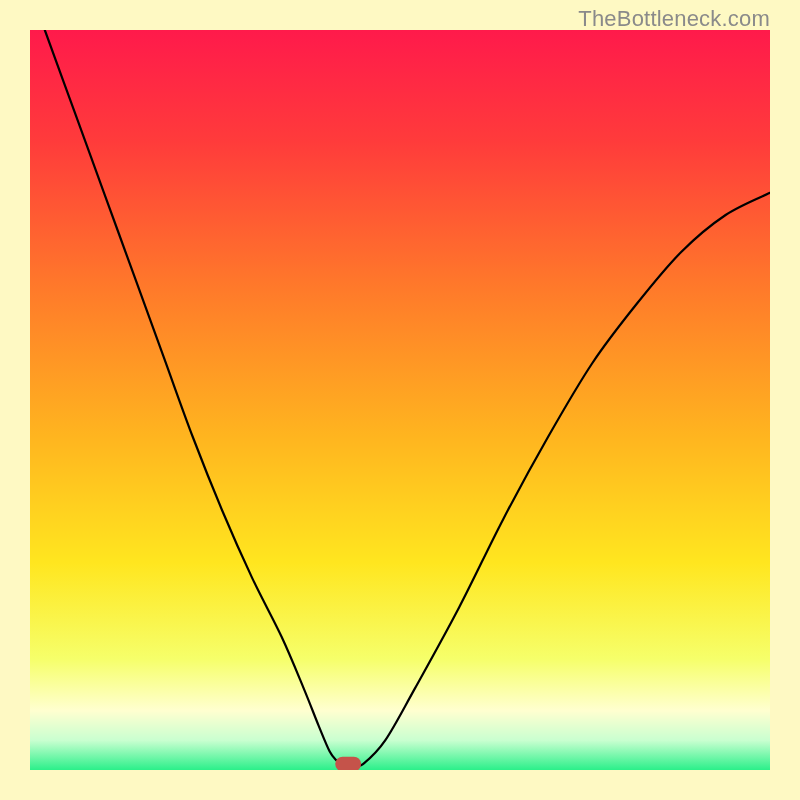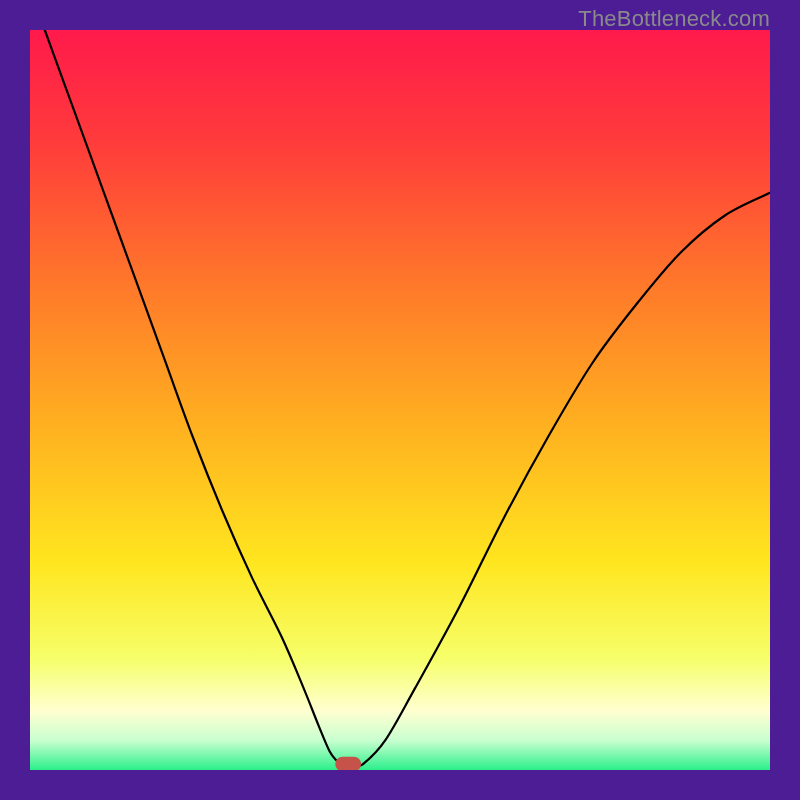--- a/index.html
+++ b/index.html
@@ -8,21 +8,21 @@
     width: 800px;
     height: 800px;
     overflow: hidden;
     background: #000;
     font-family: Arial, Helvetica, sans-serif;
   }
   .frame {
     position: relative;
     width: 800px;
     height: 800px;
-    background: #4c1d95;
+    background: #fef9c3;
   }
   .plot {
     position: absolute;
     left: 30px;
     top: 30px;
     width: 740px;
     height: 740px;
   }
   .watermark {
     position: absolute;

